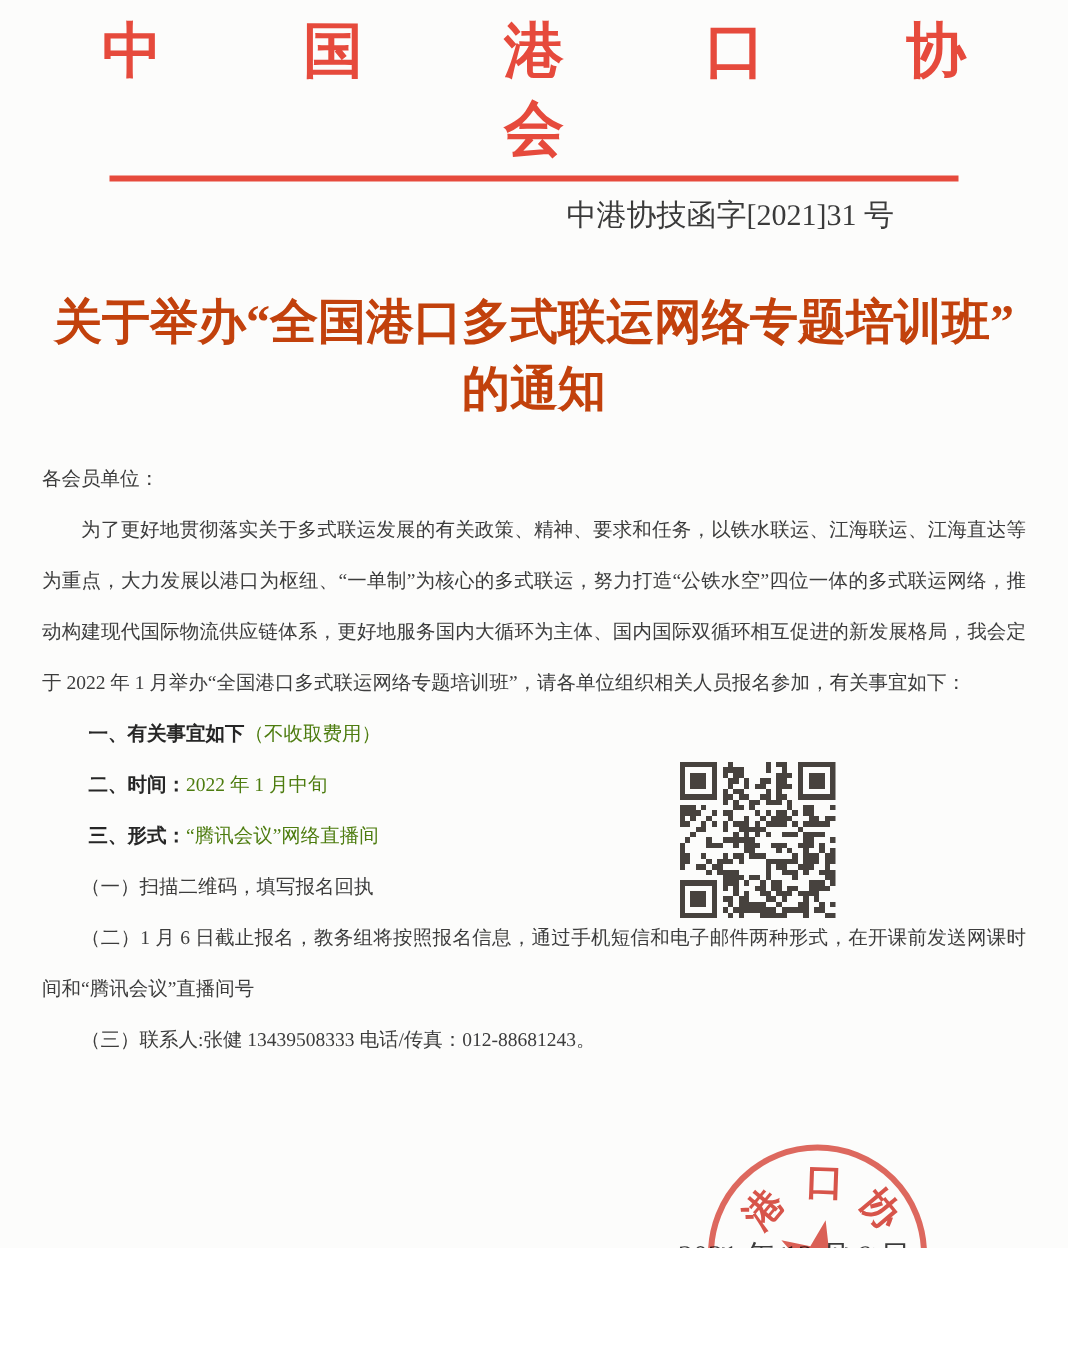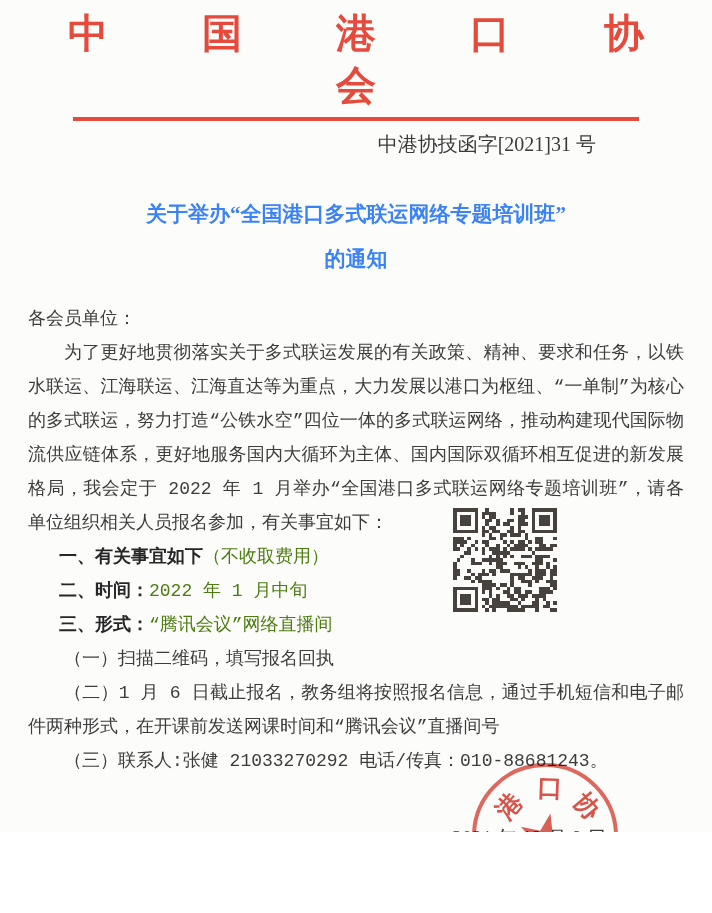--- a/index.html
+++ b/index.html
@@ -21,26 +21,26 @@
     width:566px; height:4px; margin:5px auto 0;
     background:#e64a3c;
   }
   .doc-number {
     margin-top:11px; padding-right:116px;
     text-align:right; font-size:20px; line-height:24px; color:#3a3a3a;
   }
   
   .title {
     margin-top:36px; text-align:center;
-    font-size:21px; font-weight:bold; line-height:45px; color:#3b82f6;
+    font-size:32px; font-weight:bold; line-height:45px; color:#c2410c;
   }
   
   .body-block {
     margin:20px 28px 0 28px;
-    font-size:18px; line-height:34px; text-align:justify;font-family:Liberation Mono, monospace;
+    font-size:13px; line-height:34px; text-align:justify;
   }
   .salutation { text-indent:0; }
   .para { text-indent:2em; }
   .item { padding-left:31px; }
   .item .b { font-weight:bold; color:#262626; }
   .item .r { color:#4d7c0f; }
   .subitem { text-indent:2em; }
   
   .qr {
     position:absolute; left:453px; top:508px; width:104px; height:104px;
@@ -92,21 +92,21 @@
   <div class="body-block">
     <div class="salutation">各会员单位：</div>
     <div class="para">为了更好地贯彻落实关于多式联运发展的有关政策、精神、要求和任务，以铁水联运、江海联运、江海直达等为重点，大力发展以港口为枢纽、“一单制”为核心的多式联运，努力打造“公铁水空”四位一体的多式联运网络，推动构建现代国际物流供应链体系，更好地服务国内大循环为主体、国内国际双循环相互促进的新发展格局，我会定于 2022 年 1 月举办“全国港口多式联运网络专题培训班”，请各单位组织相关人员报名参加，有关事宜如下：</div>
 
     <div class="item"><span class="b">一、</span><span class="b">有关事宜如下</span><span class="r">（不收取费用）</span></div>
     <div class="item"><span class="b">二、</span><span class="b">时间：</span><span class="r">2022 年 1 月中旬</span></div>
     <div class="item"><span class="b">三、</span><span class="b">形式：</span><span class="r">“腾讯会议”网络直播间</span></div>
 
     <div class="subitem">（一）扫描二维码，填写报名回执</div>
     <div class="subitem">（二）1 月 6 日截止报名，教务组将按照报名信息，通过手机短信和电子邮件两种形式，在开课前发送网课时间和“腾讯会议”直播间号</div>
-    <div class="subitem">（三）联系人:张健 21033270292 电话/传真：010-88681243。</div>
+    <div class="subitem">（三）联系人:张健 13439508333 电话/传真：012-88681243。</div>
   </div>
 
   <div class="qr">
     <svg viewBox="0 0 29 29">
 
       <g fill="#47423e">
         <path d="M0 0h7v7H0z M22 0h7v7h-7z M0 22h7v7H0z"></path>
       </g>
       <g fill="#fcfcfb">
         <path d="M1 1h5v5H1z M23 1h5v5h-5z M1 23h5v5H1z"></path>

